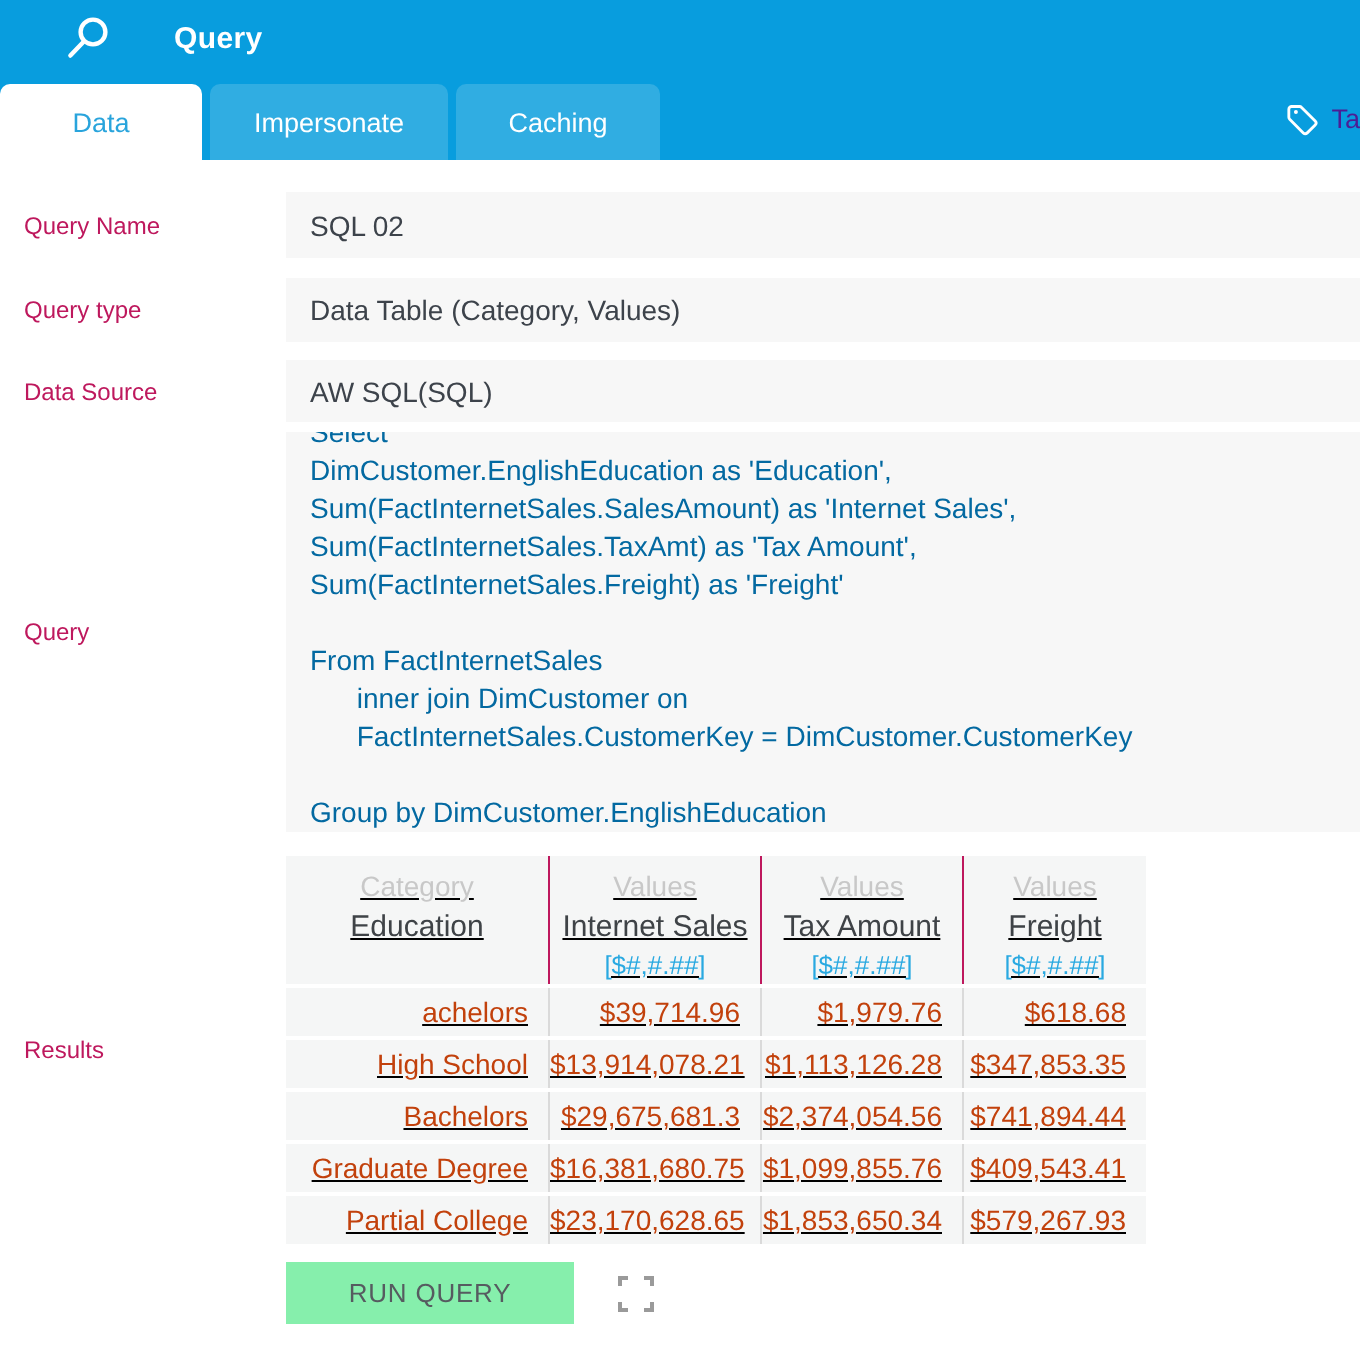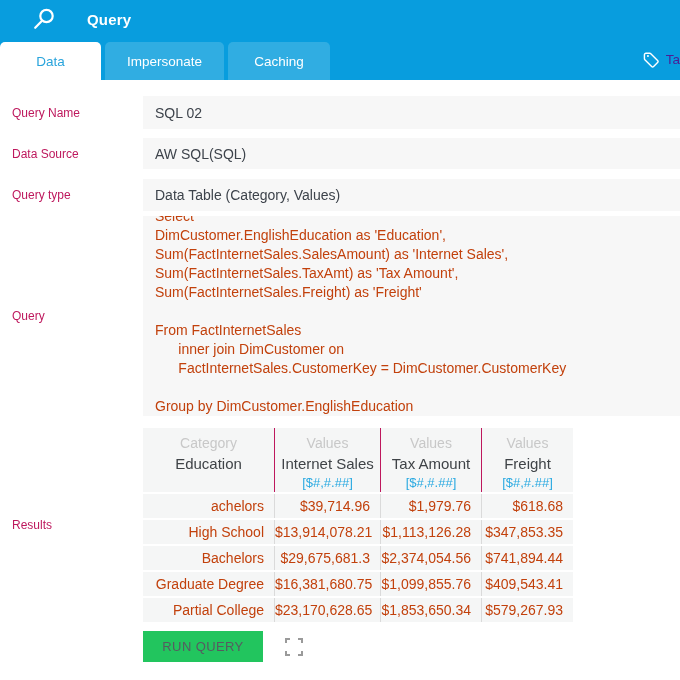--- a/index.html
+++ b/index.html
@@ -28,42 +28,42 @@
   .form-row { display:flex; }
   .form-label { width:143px; min-width:143px; padding-left:12px; color:#be185d; font-size:12px;
                 display:flex; align-items:center; }
   .field { flex:1; background:#f7f7f7; color:#3d434b; font-size:14px;
            display:flex; align-items:center; padding:0 12px; }
   .row-name   { margin-top:16px; height:33px; }
   .row-type   { margin-top:10px; height:32px; }
   .row-source { margin-top:9px;  height:31px; }
   .row-query  { margin-top:5px;  height:200px; }
   .row-query .field { display:block; overflow:hidden; }
-  .query-text { margin-top:-9px; line-height:19px; white-space:pre-wrap; color:#c2410c; font-size:14px; }
+  .query-text { margin-top:-9px; line-height:19px; white-space:pre-wrap; color:#0369a1; font-size:14px; }
 
   
   .row-results { margin-top:12px; }
-  .results-wrap { flex:1; }
+  .results-wrap { flex:1;text-decoration:underline; }
   .rt { width:430px; }
   .rt-header { display:flex; }
   .rt-hcell { background:#f5f6f6; height:64px; text-align:center; padding-top:5px; }
   .rt-hcell + .rt-hcell { border-left:1px solid #be185d; }
   .c0 { width:131px; } .c1 { width:106px; } .c2 { width:101px; } .c3 { width:92px; }
   .hgroup { display:block; color:#c8c8c8; font-size:14px; height:20px; line-height:20px; }
   .hname  { display:block; color:#3f4347; font-size:15px; height:22px; line-height:22px; }
   .hformat{ display:block; color:#29a9e1; font-size:13px; height:18px; line-height:16px; cursor:pointer; }
   .rt-row { display:flex; margin-top:2px; }
   .rt-row:first-of-type { margin-top:3px; }
   .rt-cell { background:#f5f6f6; height:24px; line-height:24px; text-align:right;
              padding-right:10px; color:#c2410c; font-size:14px; }
   .rt-cell + .rt-cell { border-left:1px solid #dadada; }
 
   
   .row-actions { margin-top:9px; height:31px; align-items:center; }
-  .run-btn { width:120px; height:31px; background:#22c55e; border:none; color:#565b60;
+  .run-btn { width:144px; height:31px; background:#86efac; border:none; color:#565b60;
              font-size:13px; letter-spacing:.4px; font-family:"Liberation Sans",sans-serif;
              cursor:pointer; }
   .expand-ic { width:18px; height:18px; display:inline-flex; margin-left:22px; cursor:pointer; }
 </style>
 </head>
 <body>
 
 <div class="app">
 
   <div class="titlebar">
@@ -91,28 +91,28 @@
     </div>
   </div>
 
   <div class="content">
 
     <div class="form-row row-name">
       <div class="form-label">Query Name</div>
       <div class="field">SQL 02</div>
     </div>
 
+    <div class="form-row row-type">
+      <div class="form-label">Query type</div>
+      <div class="field">Data Table (Category, Values)</div>
+    </div>
+
     <div class="form-row row-source">
       <div class="form-label">Data Source</div>
       <div class="field">AW SQL(SQL)</div>
-    </div>
-
-    <div class="form-row row-type">
-      <div class="form-label">Query type</div>
-      <div class="field">Data Table (Category, Values)</div>
     </div>
 
     <div class="form-row row-query">
       <div class="form-label">Query</div>
       <div class="field">
         <div class="query-text">Select
 DimCustomer.EnglishEducation as 'Education',
 Sum(FactInternetSales.SalesAmount) as 'Internet Sales',
 Sum(FactInternetSales.TaxAmt) as 'Tax Amount',
 Sum(FactInternetSales.Freight) as 'Freight'

